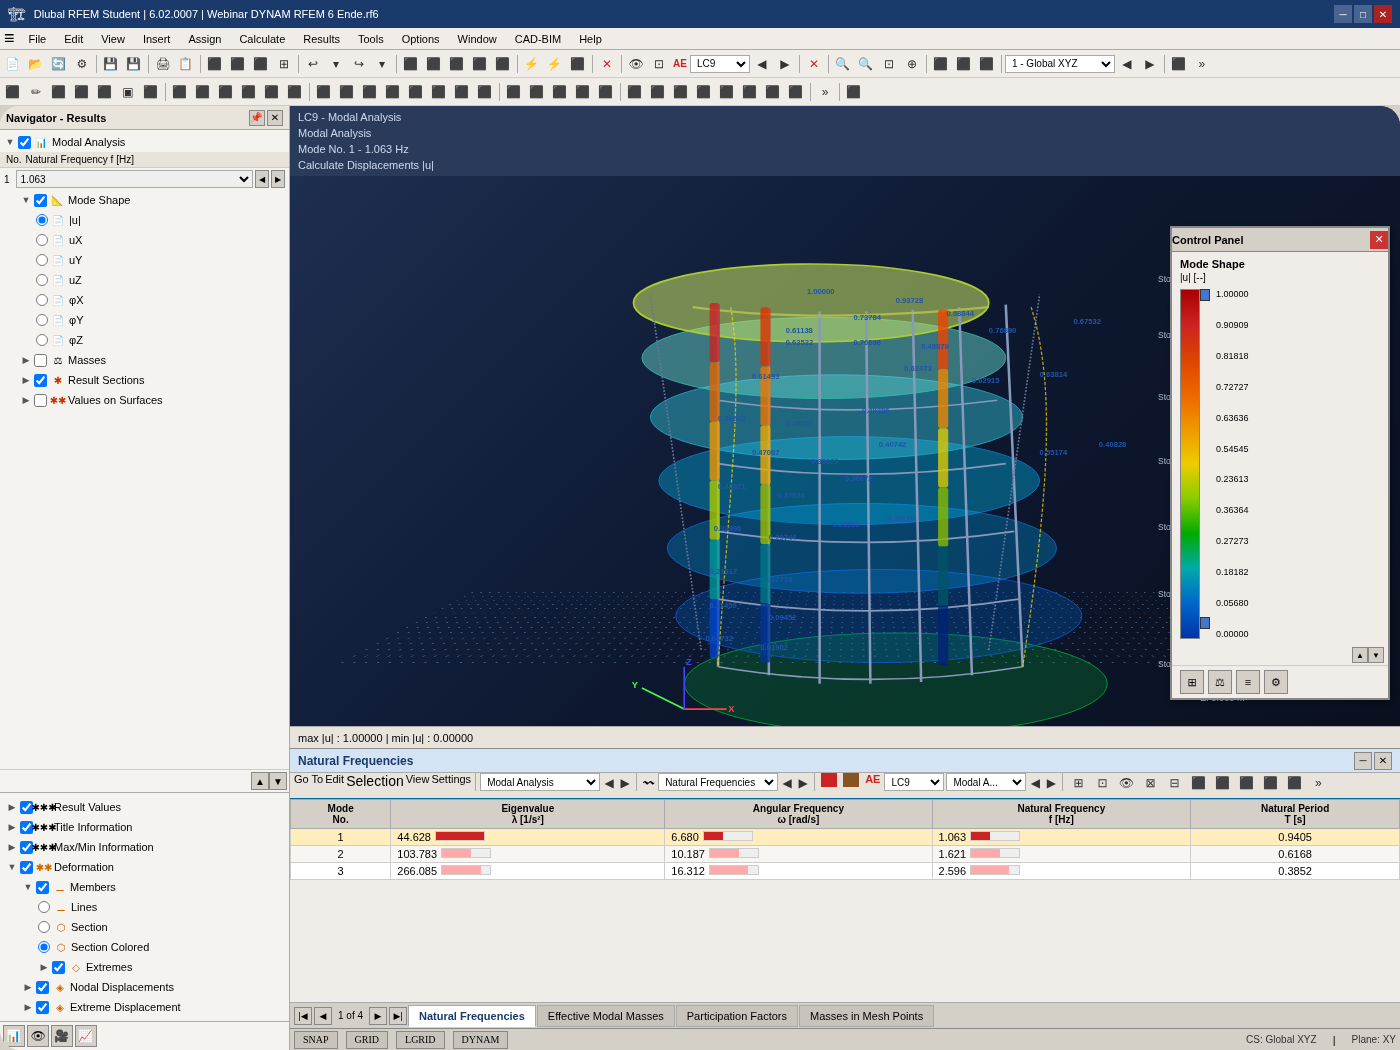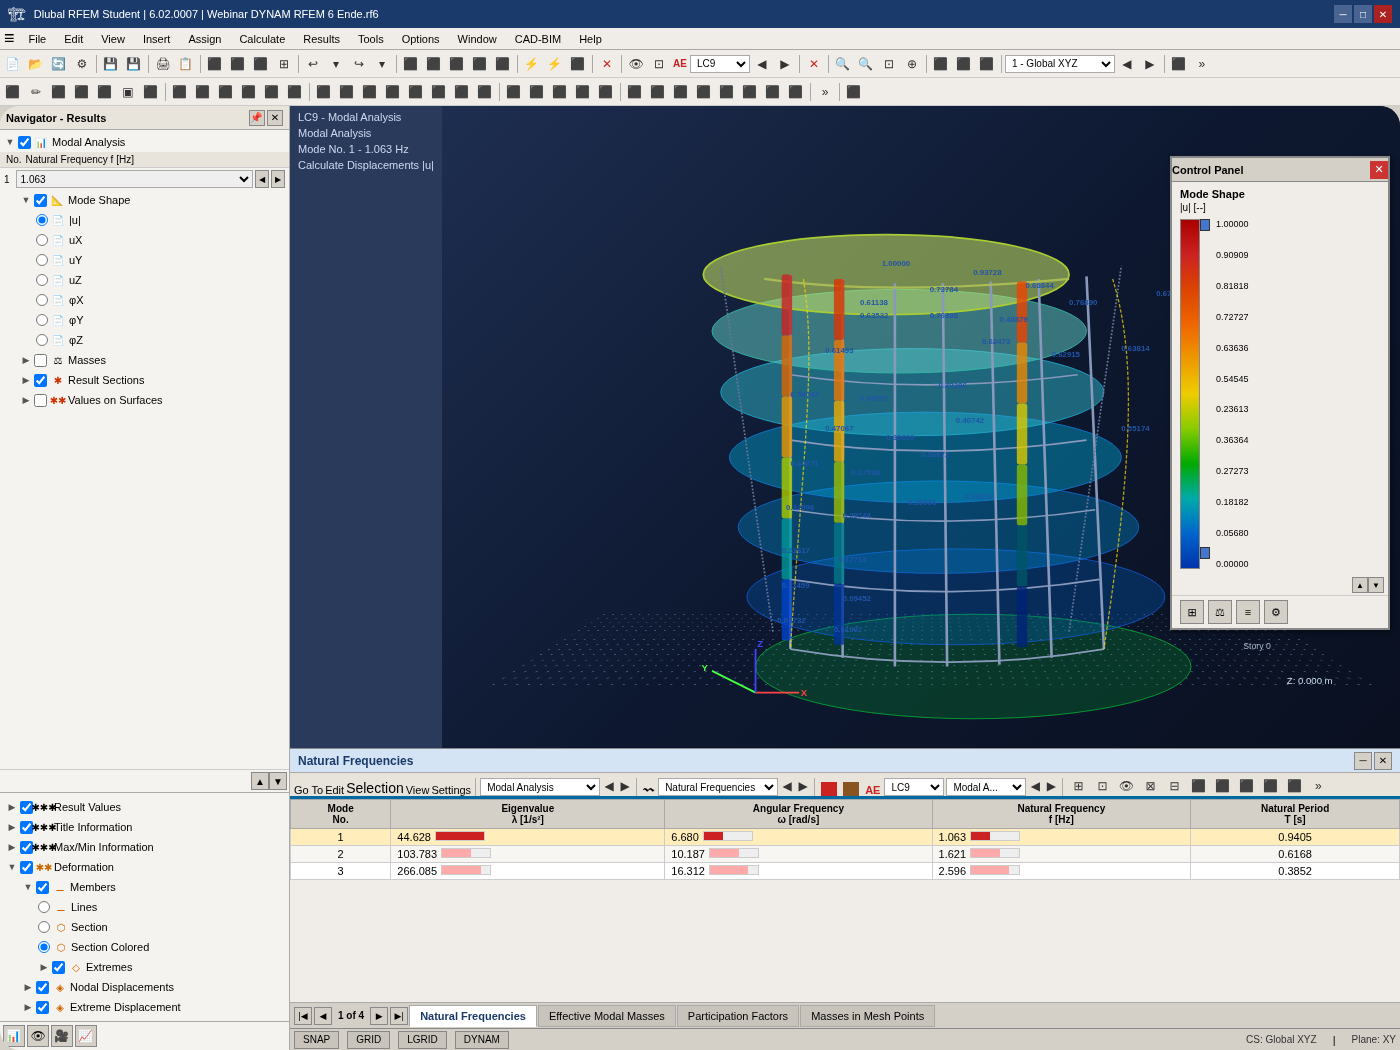--- a/index.html
+++ b/index.html
@@ -41,21 +41,21 @@
 
     
     .nav-combo-row { display: flex; align-items: center; padding: 2px 4px; gap: 2px; }
     .nav-combo-row select { flex: 1; height: 18px; font-size: 10px; border: 1px solid #aaa; }
     .nav-combo-row .nav-arrow { width: 14px; height: 18px; background: #d4d0c8; border: 1px solid #888; cursor: pointer; display: flex; align-items: center; justify-content: center; font-size: 8px; }
 
     
     #nav-bottom { border-top: 1px solid #aaa; padding: 4px 2px; overflow-y: auto; max-height: 280px; }
 
     
-    #view-area { flex: 1; display: flex; flex-direction: row; position: relative; background: #1a2035; overflow: hidden; }
+    #view-area { flex: 1; display: flex; flex-direction: column; position: relative; background: #1a2035; overflow: hidden; }
 
     #view-header { background: #2a3a5a; color: #cdd8f0; padding: 3px 8px; font-size: 11px; line-height: 16px; }
 
     #view-canvas { flex: 1; position: relative; overflow: hidden; }
 
     
     .grid-plane { position: absolute; bottom: 60px; left: 40px; right: 20px; height: 180px; opacity: 0.4; background-image: radial-gradient(circle, #8ab4e8 1px, transparent 1px); background-size: 12px 12px; transform: perspective(400px) rotateX(55deg); transform-origin: bottom; }
 
     
     #view-status { background: #e8e4dc; border-top: 1px solid #aaa; padding: 2px 8px; font-size: 11px; height: 22px; display: flex; align-items: center; }
@@ -71,46 +71,46 @@
     #cp-bottom-btns { display: flex; gap: 4px; padding: 4px 8px; border-top: 1px solid #ccc; }
     .cp-btn { width: 24px; height: 24px; background: #d4d0c8; border: 1px solid #888; cursor: pointer; display: flex; align-items: center; justify-content: center; font-size: 11px; }
 
     
     #bottom-panel { height: 280px; min-height: 280px; background: #f0ede8; border-top: 1px solid #888; display: flex; flex-direction: column; }
     #bp-header { background: #d4e4f5; border-bottom: 1px solid #aaa; padding: 3px 8px; display: flex; align-items: center; justify-content: space-between; height: 24px; }
     #bp-title { font-weight: bold; font-size: 12px; color: #1a3a6b; }
     #bp-controls { display: flex; gap: 2px; }
     #bp-controls button { width: 18px; height: 18px; background: #d4d0c8; border: 1px solid #888; cursor: pointer; font-size: 10px; }
 
-    #bp-toolbar { background: #e8e4dc; border-bottom: 3px solid #0369a1; display: flex; align-items: flex-end; height: 26px; padding: 0 4px; gap: 2px; }
+    #bp-toolbar { background: #e8e4dc; border-bottom: 1px solid #0369a1; display: flex; align-items: flex-start; height: 26px; padding: 0 4px; gap: 2px; }
 
     #bp-table { flex: 1; overflow-y: auto; }
     table { width: 100%; border-collapse: collapse; }
     th { background: #d4d0c8; border: 1px solid #aaa; padding: 3px 6px; text-align: center; font-size: 10px; font-weight: bold; }
     td { border: 1px solid #ccc; padding: 2px 6px; text-align: center; font-size: 11px; }
     tr.row-selected td { background: #ffeebb; }
     tr:not(.row-selected) td { background: white; }
     tr:nth-child(even):not(.row-selected) td { background: #f8f6f2; }
 
     
     .cell-bar { display: flex; align-items: flex-start; gap: 4px; }
     .bar-container { width: 50px; height: 10px; background: #eee; border: 1px solid #ccc; }
     .bar-fill-red { height: 100%; background: #cc2222; }
     .bar-fill-pink { height: 100%; background: #ffaaaa; }
 
     #bp-tabs { background: #d4d0c8; border-top: 1px solid #aaa; display: flex; align-items: center; height: 26px; padding: 0 4px; gap: 1px; }
     .bp-tab { padding: 2px 10px; font-size: 11px; background: #c8c4bc; border: 1px solid #aaa; cursor: pointer; height: 22px; display: flex; align-items: center; }
     .bp-tab.active { background: white; border-bottom: 1px solid white; font-weight: bold; color: #1a3a6b; }
     .nav-arrows { display: flex; align-items: center; gap: 2px; font-size: 10px; }
     .nav-arrow-btn { width: 18px; height: 18px; background: #d4d0c8; border: 1px solid #888; cursor: pointer; display: flex; align-items: center; justify-content: center; font-size: 9px; }
-    .page-indicator { font-size: 10px; margin: 0 4px; font-weight: bold; }
+    .page-indicator { font-size: 10px; margin: 0 4px; }
 
     
     #status-bar { background: #d4d0c8; border-top: 1px solid #888; display: flex; align-items: center; gap: 8px; height: 22px; padding: 0 4px; }
-    .status-btn { padding: 1px 8px; font-size: 10px; background: #c8c4bc; border: 1px solid #888; cursor: pointer; height: 18px; }
+    .status-btn { padding: 1px 8px; font-size: 10px; background: #c8c4bc; border: 1px solid #888; cursor: pointer; height: 18px; font-family: Liberation Serif, serif; }
     .status-info { font-size: 10px; color: #333; margin-left: auto; }
 
     
     #legend-gradient { width: 20px; height: 350px; background: linear-gradient(to bottom, #aa0000, #cc2222, #dd4400, #ee6600, #ee9900, #eecc00, #88cc00, #00aa00, #00aaaa, #0066cc, #0033aa); border: 1px solid #888; }
 
     
     .tree-radio { width: 12px; height: 12px; margin-right: 3px; cursor: pointer; }
 
     
     ::-webkit-scrollbar { width: 8px; height: 8px; }
@@ -622,20 +622,23 @@
           </div>
           <div id="cp-bottom-btns">
             <button class="cp-btn">⊞</button>
             <button class="cp-btn">⚖</button>
             <button class="cp-btn">≡</button>
             <button class="cp-btn">⚙</button>
           </div>
         </div>
       </div>
 
+      <div id="view-status">
+        <span>max |u| : 1.00000  |  min |u| : 0.00000</span>
+      </div>
     </div>
 
     <div id="bottom-panel" style="height: 280px; min-height: 280px; flex-shrink: 0;">
       <div id="bp-header">
         <span id="bp-title">Natural Frequencies</span>
         <div id="bp-controls">
           <button>─</button>
           <button>✕</button>
         </div>
       </div>

